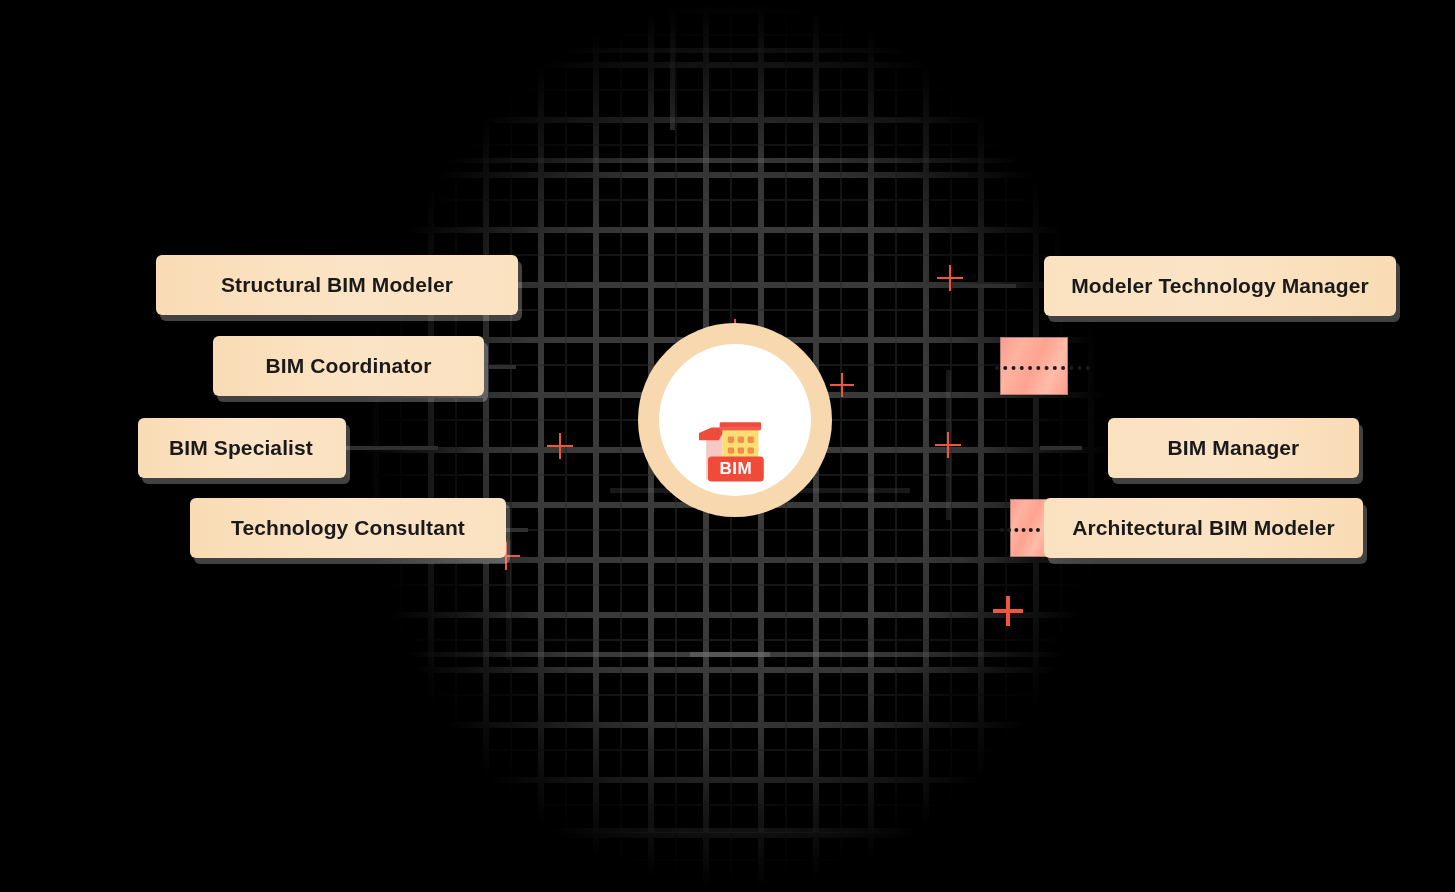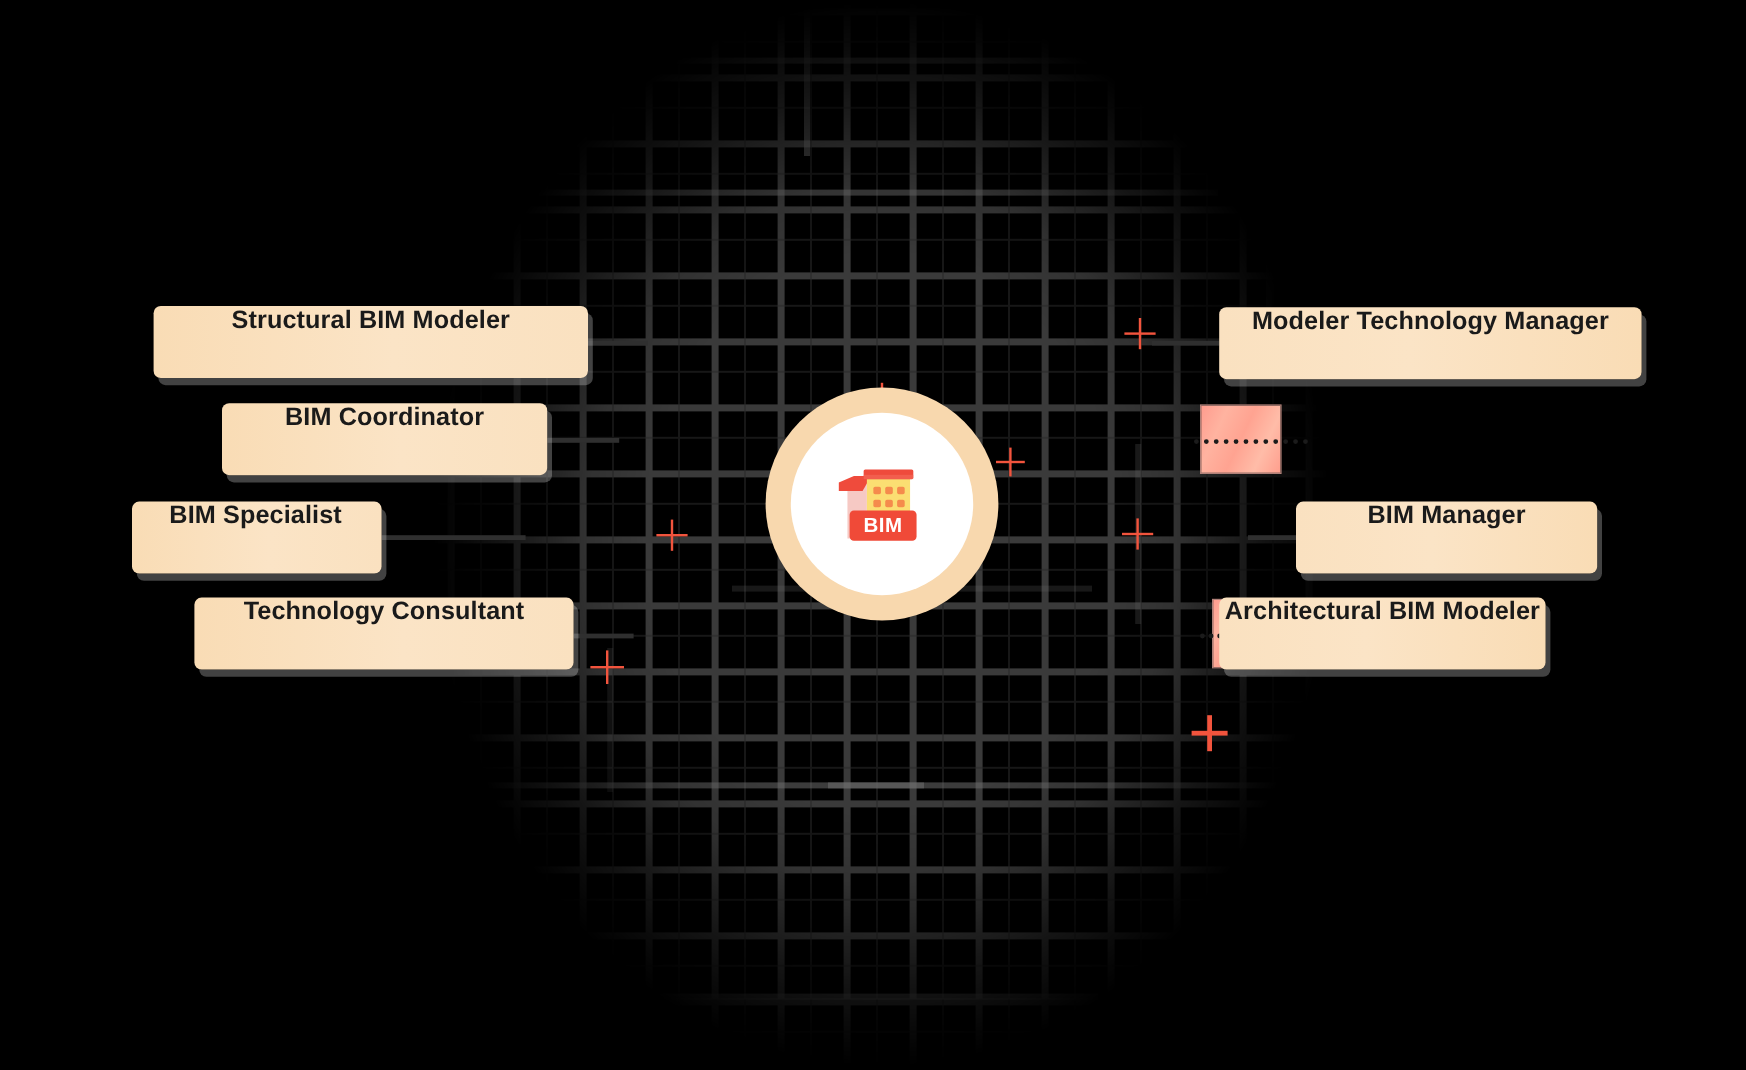--- a/index.html
+++ b/index.html
@@ -91,38 +91,39 @@
     width:194px; height:194px;
     border-radius:50%;
     background:#F8D8AE;
     display:flex; align-items:center; justify-content:center;
     box-shadow:0 0 0 0 rgba(0,0,0,0);
   }
   #center-inner {
     width:152px; height:152px;
     border-radius:50%;
     background:#FFFFFF;
-    display:flex; align-items:center; justify-content:center;
+    display:flex; align-items:flex-end; justify-content:center;
   }
   #bim-icon { width:90px; height:90px; display:block; }
 
   
   .label {
     position:absolute;
     height:60px;
     border-radius:6px;
     background:#FAE0BD;
     color:#1a1a1a;
     font-size:21px;
     font-weight:700;
     letter-spacing:.1px;
-    display:flex; align-items:flex-start; justify-content:center;
+    display:flex; align-items:center; justify-content:center;
     padding:0 26px;
     white-space:nowrap;
     box-shadow:4px 6px 0 rgba(236,236,236,0.28);
+    margin-left:28px;
   }
   .label.lbl-grad-l { background:linear-gradient(90deg,#F9DCB5 0%,#FBE4C6 55%,#FAE1C0 100%); }
   .label.lbl-grad-r { background:linear-gradient(270deg,#F9DCB5 0%,#FBE4C6 55%,#FAE1C0 100%); }
 </style>
 </head>
 <body>
 
 <div id="stage">
 
   <div id="grid-wrap">
@@ -206,17 +207,17 @@
 
   <div class="label lbl-grad-r" style="left:1016px; top:256px; width:352px;">
     <span>Modeler Technology Manager</span>
   </div>
 
 
   <div class="label lbl-grad-r" style="left:1080px; top:418px; width:251px;">
     <span>BIM Manager</span>
   </div>
 
-  <div class="label lbl-grad-r" style="left:1016px; top:498px; width:272px;">
+  <div class="label lbl-grad-r" style="left:1016px; top:498px; width:319px;">
     <span>Architectural BIM Modeler</span>
   </div>
 
 </div>
 
 </body></html>

